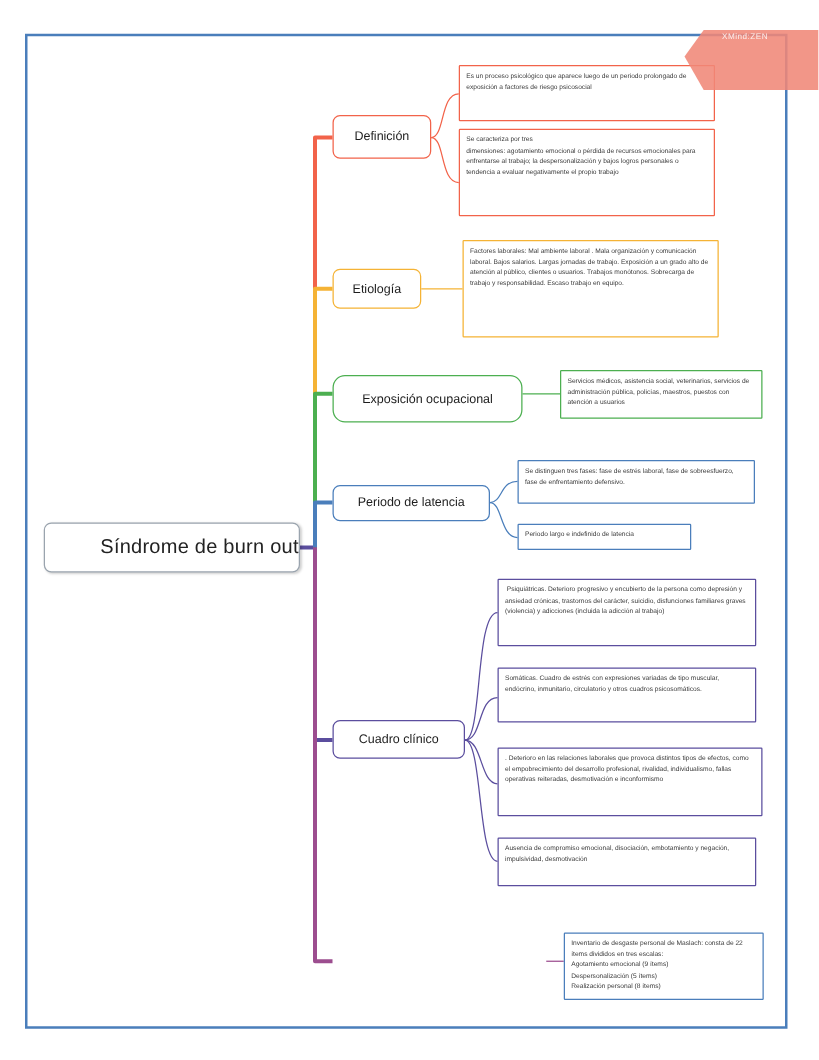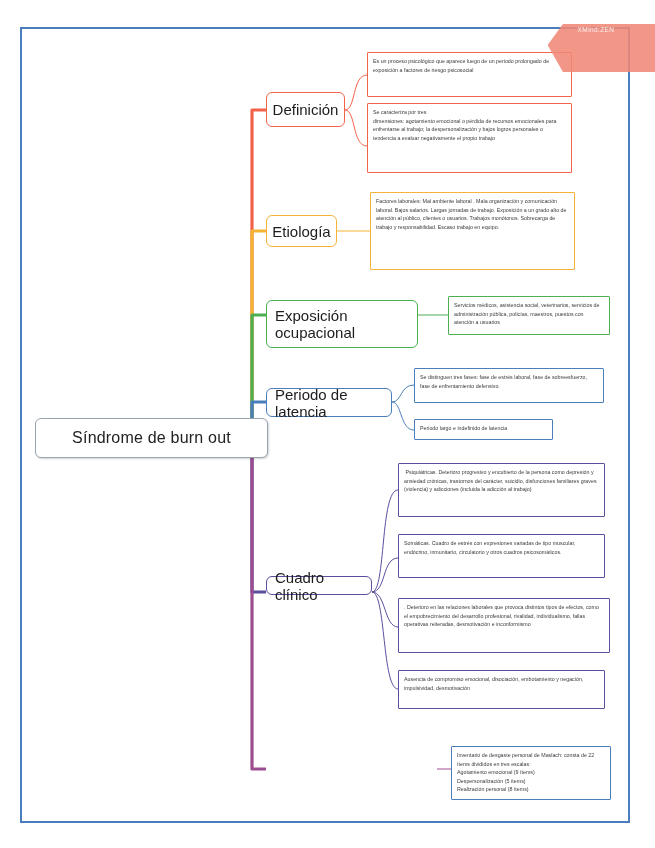--- a/index.html
+++ b/index.html
@@ -54,21 +54,21 @@
     box-shadow: 1px 1px 2px rgba(0,0,0,0.18);
     font-size: 16px;
     color: #222;
     letter-spacing: .2px;
   }
   .branch-node {
     border-width: 1.3px;
     border-style: solid;
     border-radius: 6px;
     justify-content: center;
-    font-size: 15px;
+    font-size: 10px;
     color: #1d1d1d;
     padding: 0 8px;
   }
   .leaf-node {
     border-width: 1px;
     border-style: solid;
     border-radius: 1px;
     align-items: flex-start;
     font-size: 5.3px;
     line-height: 1.62;
@@ -154,41 +154,41 @@
     <path d="M 392 402 C 402 402 400 430 414 430" stroke="#4a7ebb" stroke-width="1" fill="none"></path>
 
     <path d="M 372 592 C 386 592 380 490 398 490" stroke="#5b4e9e" stroke-width="1" fill="none"></path>
     <path d="M 372 592 C 386 592 382 558 398 558" stroke="#5b4e9e" stroke-width="1" fill="none"></path>
     <path d="M 372 592 C 386 592 384 627 398 627" stroke="#5b4e9e" stroke-width="1" fill="none"></path>
     <path d="M 372 592 C 386 592 382 689 398 689" stroke="#5b4e9e" stroke-width="1" fill="none"></path>
 
     <path d="M 437 769 L 451 769" stroke="#9c4d8f" stroke-width="1" fill="none"></path>
   </svg>
 
-  <div class="node central-node" style="left:35px; top:418px; width:233px; height:40px;">
+  <div class="node central-node" style="left:35px; top:418px; width:205px; height:40px;justify-content:flex-end;">
     <span>Síndrome de burn out</span>
   </div>
 
   <div class="node branch-node" style="left:266px; top:92px; width:79px; height:35px; border-color:#f2634a;">
     <span>Definición</span>
   </div>
 
   <div class="node branch-node" style="left:266px; top:215px; width:71px; height:32px; border-color:#f5b335;">
     <span>Etiología</span>
   </div>
 
-  <div class="node branch-node" style="left:266px; top:300px; width:152px; height:48px; border-color:#4caf50;">
+  <div class="node branch-node" style="left:266px; top:300px; width:152px; height:38px; border-color:#4caf50;border-radius:10px;">
     <span>Exposición ocupacional</span>
   </div>
 
   <div class="node branch-node" style="left:266px; top:388px; width:126px; height:29px; border-color:#4a7ebb;">
     <span>Periodo de latencia</span>
   </div>
 
-  <div class="node branch-node" style="left:266px; top:576px; width:106px; height:19px; border-color:#5b4e9e;">
+  <div class="node branch-node" style="left:266px; top:576px; width:106px; height:31px; border-color:#5b4e9e;">
     <span>Cuadro clínico</span>
   </div>
 
 
   <div class="node leaf-node" style="left:367px; top:52px; width:205px; height:45px; border-color:#f2634a;">
     <span class="txt">Es un proceso psicológico que aparece luego de un periodo prolongado de exposición a factores de riesgo psicosocial</span>
   </div>
 
   <div class="node leaf-node" style="left:367px; top:103px; width:205px; height:70px; border-color:#f2634a;">
     <span class="txt">Se caracteriza por tres

